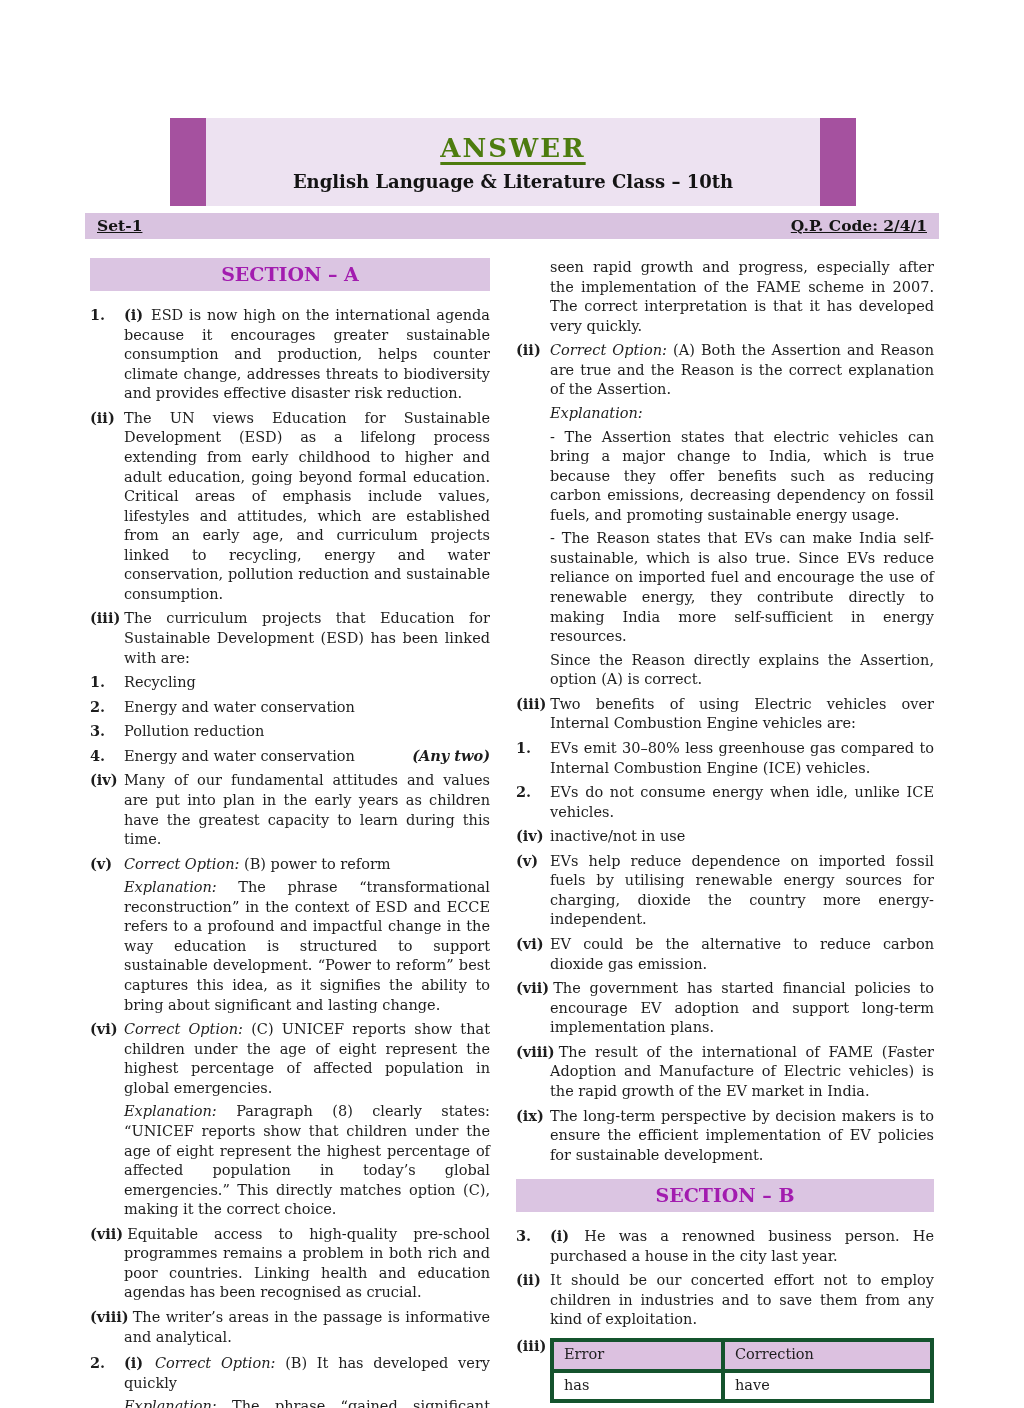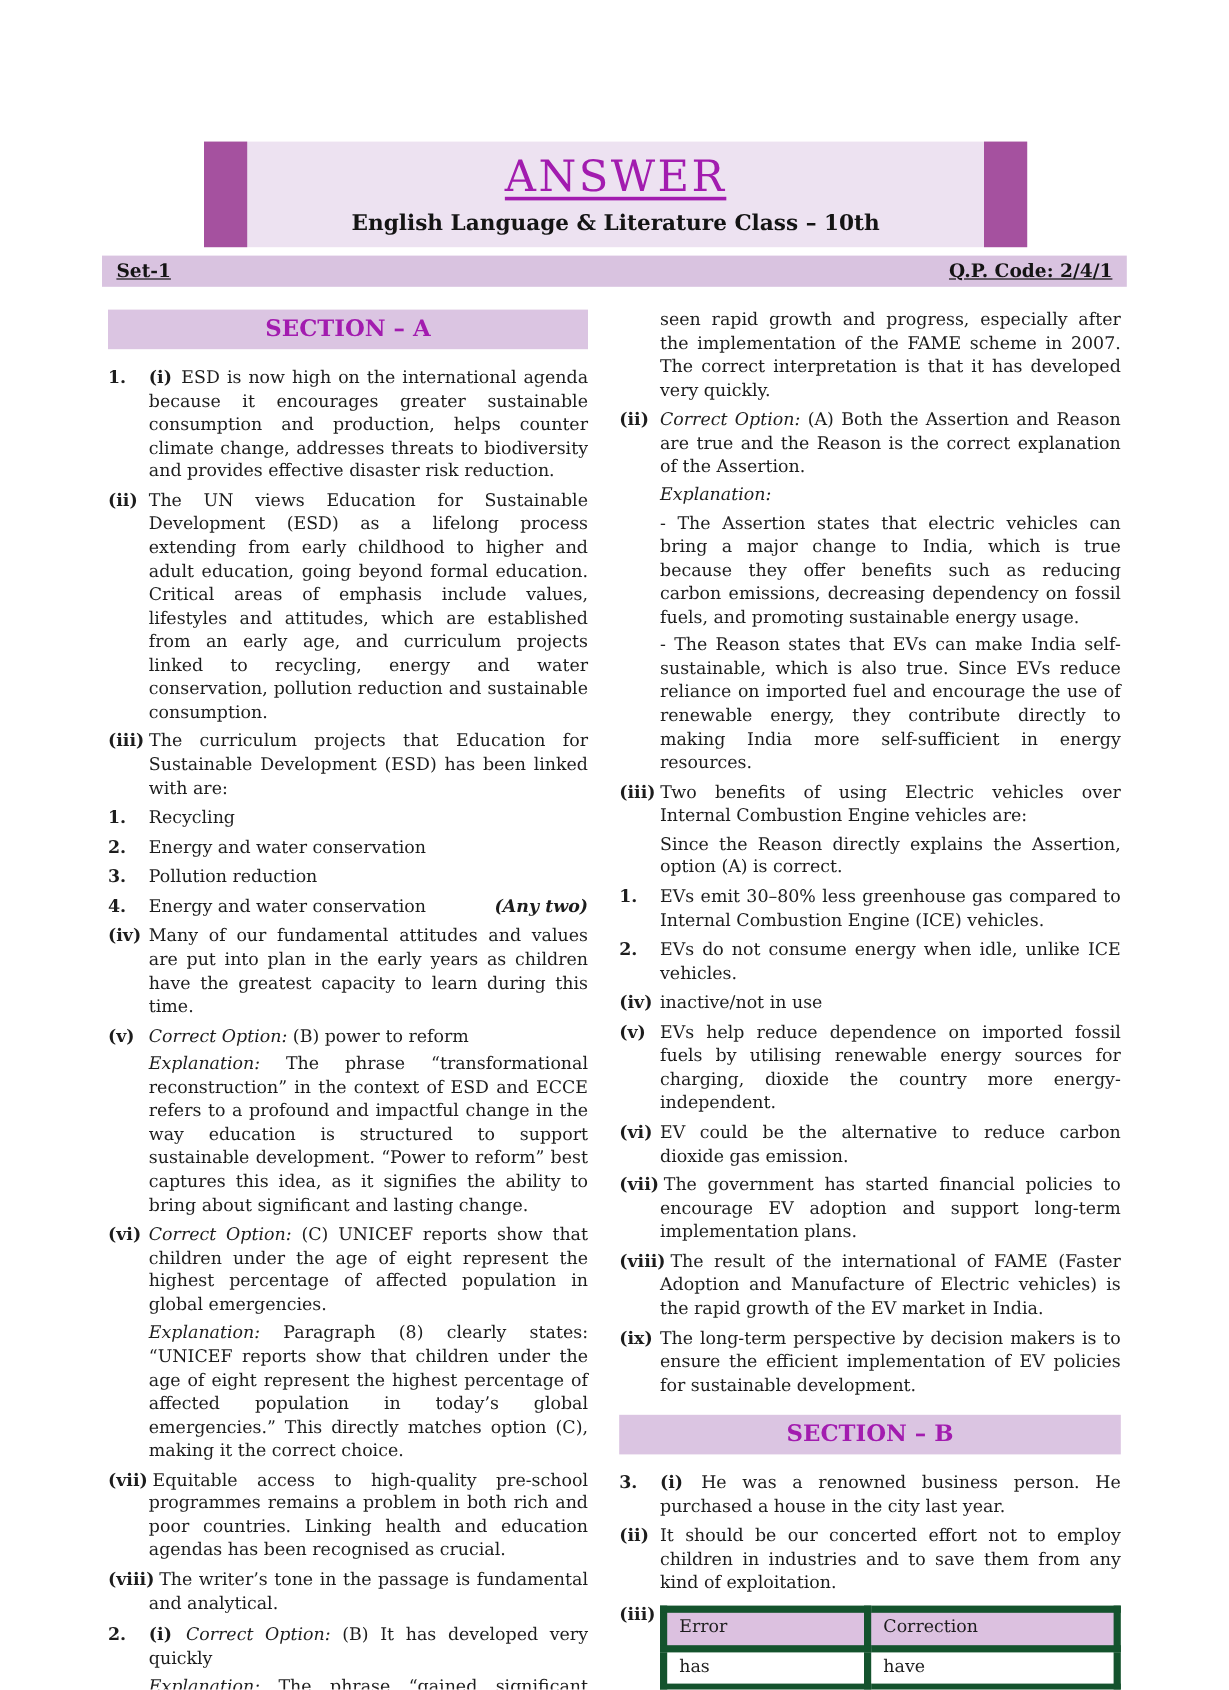--- a/index.html
+++ b/index.html
@@ -12,21 +12,21 @@
 
   
   .header-band {
     position:relative; width:686px; margin-left:80px; height:88px;
     background:#EDE2F1;
     display:flex; flex-direction:column; justify-content:center; align-items:center;
   }
   .side-bar { position:absolute; top:0; bottom:0; width:36px; background:#A5519F; }
   .side-bar.l { left:0; } .side-bar.r { right:0; }
   .main-title {
-    font-weight:400; font-size:36px; letter-spacing:2px; color:#a21caf;
+    font-weight:700; font-size:26px; letter-spacing:2px; color:#4d7c0f;
     text-decoration:underline; text-decoration-thickness:3px; text-underline-offset:5px;
   }
   .sub-title { font-weight:700; font-size:18px; margin-top:8px; color:#141414; white-space:nowrap; }
 
   
   .meta-strip {
     display:flex; justify-content:space-between; align-items:center;
     background:#D9C3E0; margin:7px -5px 0 -5px; padding:3px 12px 4px 12px;
     font-weight:700; font-size:15.5px; color:#141414;text-decoration:underline;
   }
@@ -54,21 +54,21 @@
   .blk.sub { text-indent:0; }
   .blk.q { margin-top:6px; }
   .it { font-style:italic; }
   .trail { float:right; font-weight:700; font-style:italic; }
 
   
   .blk.tbl { display:flex; text-indent:0; margin-left:0; margin-top:6px; }
   .blk.tbl .mk { flex:0 0 34px; }
   table.ec { border-collapse:collapse; flex:1; margin-top:2px; }
   .ec th, .ec td {
-    border:6px solid #14532d; text-align:left; padding:3px 10px 4px 10px;
+    border:4px solid #14532d; text-align:left; padding:3px 10px 4px 10px;
     font-size:14.5px; font-weight:400; color:#1d1d1d;
   }
   .ec th { background:#DCC1E0; }
   .ec th:first-child, .ec td:first-child { width:45%; }
 </style>
 </head>
 <body>
 
 <div class="page">
 
@@ -95,33 +95,33 @@
       <div class="blk"><span class="mk">1.</span><span>Recycling</span></div>
       <div class="blk"><span class="mk">2.</span><span>Energy and water conservation</span></div>
       <div class="blk"><span class="mk">3.</span><span>Pollution reduction</span></div>
       <div class="blk"><span class="trail">(Any two)</span><span class="mk">4.</span><span>Energy and water conservation</span></div>
       <div class="blk"><span class="mk">(iv)</span><span>Many of our fundamental attitudes and values are put into plan in the early years as children have the greatest capacity to learn during this time.</span></div>
       <div class="blk"><span class="mk">(v)</span><span class="it">Correct Option:</span> <span>(B) power to reform</span></div>
       <div class="blk sub"><span class="it">Explanation:</span> <span>The phrase “transformational reconstruction” in the context of ESD and ECCE refers to a profound and impactful change in the way education is structured to support sustainable development. “Power to reform” best captures this idea, as it signifies the ability to bring about significant and lasting change.</span></div>
       <div class="blk"><span class="mk">(vi)</span><span class="it">Correct Option:</span> <span>(C) UNICEF reports show that children under the age of eight represent the highest percentage of affected population in global emergencies.</span></div>
       <div class="blk sub"><span class="it">Explanation:</span> <span>Paragraph (8) clearly states: “UNICEF reports show that children under the age of eight represent the highest percentage of affected population in today’s global emergencies.” This directly matches option (C), making it the correct choice.</span></div>
       <div class="blk"><span class="mk">(vii)</span><span>Equitable access to high-quality pre-school programmes remains a problem in both rich and poor countries. Linking health and education agendas has been recognised as crucial.</span></div>
-      <div class="blk"><span class="mk">(viii)</span><span>The writer’s tone in the passage is fundamental and analytical.</span></div>
+      <div class="blk"><span class="mk">(viii)</span><span>The writer’s areas in the passage is informative and analytical.</span></div>
       <div class="blk q"><span class="mk">2.</span><span class="imk">(i)</span> <span class="it">Correct Option:</span> <span>(B) It has developed very quickly</span></div>
       <div class="blk sub"><span class="it">Explanation:</span> <span>The phrase “gained significant momentum” implies that the EV market in India has</span></div>
     </div>
 
     <div class="col right">
       <div class="blk sub"><span>seen rapid growth and progress, especially after the implementation of the FAME scheme in 2007. The correct interpretation is that it has developed very quickly.</span></div>
       <div class="blk"><span class="mk">(ii)</span><span class="it">Correct Option:</span> <span>(A) Both the Assertion and Reason are true and the Reason is the correct explanation of the Assertion.</span></div>
       <div class="blk sub"><span class="it">Explanation:</span></div>
       <div class="blk sub"><span>- The Assertion states that electric vehicles can bring a major change to India, which is true because they offer benefits such as reducing carbon emissions, decreasing dependency on fossil fuels, and promoting sustainable energy usage.</span></div>
       <div class="blk sub"><span>- The Reason states that EVs can make India self-sustainable, which is also true. Since EVs reduce reliance on imported fuel and encourage the use of renewable energy, they contribute directly to making India more self-sufficient in energy resources.</span></div>
+      <div class="blk sub"><span>Since the Reason directly explains the Assertion, option (A) is correct.</span></div>
       <div class="blk"><span class="mk">(iii)</span><span>Two benefits of using Electric vehicles over Internal Combustion Engine vehicles are:</span></div>
-      <div class="blk sub"><span>Since the Reason directly explains the Assertion, option (A) is correct.</span></div>
       <div class="blk"><span class="mk">1.</span><span>EVs emit 30–80% less greenhouse gas compared to Internal Combustion Engine (ICE) vehicles.</span></div>
       <div class="blk"><span class="mk">2.</span><span>EVs do not consume energy when idle, unlike ICE vehicles.</span></div>
       <div class="blk"><span class="mk">(iv)</span><span>inactive/not in use</span></div>
       <div class="blk"><span class="mk">(v)</span><span>EVs help reduce dependence on imported fossil fuels by utilising renewable energy sources for charging, dioxide the country more energy-independent.</span></div>
       <div class="blk"><span class="mk">(vi)</span><span>EV could be the alternative to reduce carbon dioxide gas emission.</span></div>
       <div class="blk"><span class="mk">(vii)</span><span>The government has started financial policies to encourage EV adoption and support long-term implementation plans.</span></div>
       <div class="blk"><span class="mk">(viii)</span><span>The result of the international of FAME (Faster Adoption and Manufacture of Electric vehicles) is the rapid growth of the EV market in India.</span></div>
       <div class="blk"><span class="mk">(ix)</span><span>The long-term perspective by decision makers is to ensure the efficient implementation of EV policies for sustainable development.</span></div>
 
       <div class="section-banner">SECTION – B</div>

